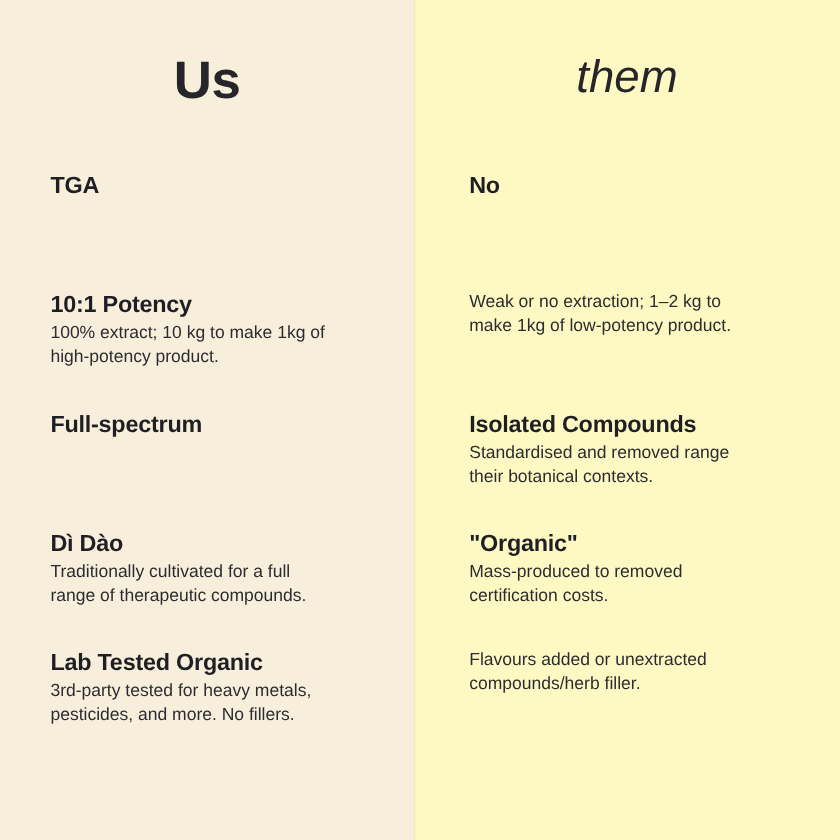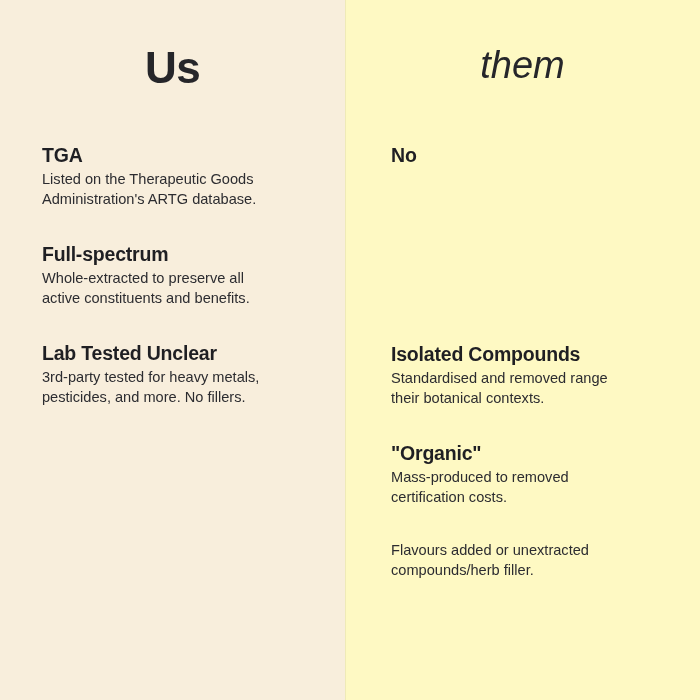--- a/index.html
+++ b/index.html
@@ -97,44 +97,52 @@
 </head>
 <body>
 
 <div class="comparison">
 
   <div class="column column-us">
     <h1 class="col-heading us">Us</h1>
     <div class="rows">
       <div class="row row-slot-0">
         <p class="row-title">TGA</p>
-        <p class="row-desc">Listed on the Therapeutic Goods
-Administration's ARTG database.</p>
+      </div>
+      <div class="row row-slot-1">
+        <p class="row-title">10:1 Potency</p>
+        <p class="row-desc">100% extract; 10 kg to make 1kg of
+high-potency product.</p>
       </div>
       <div class="row row-slot-2">
         <p class="row-title">Full-spectrum</p>
-        <p class="row-desc">Whole-extracted to preserve all
-active constituents and benefits.</p>
+      </div>
+      <div class="row row-slot-3">
+        <p class="row-title">Dì Dào</p>
+        <p class="row-desc">Traditionally cultivated for a full
+range of therapeutic compounds.</p>
       </div>
       <div class="row row-slot-4">
-        <p class="row-title">Lab Tested Unclear</p>
+        <p class="row-title">Lab Tested Organic</p>
         <p class="row-desc">3rd-party tested for heavy metals,
 pesticides, and more. No fillers.</p>
       </div>
     </div>
   </div>
 
   <div class="column column-them">
     <h1 class="col-heading them">them</h1>
     <div class="rows">
       <div class="row row-slot-0">
         <p class="row-title">No</p>
         <p class="row-desc"></p>
       </div>
       <div class="row row-slot-1">
+        <p class="row-desc">Weak or no extraction; 1–2 kg to
+make 1kg of low-potency product.</p>
       </div>
       <div class="row row-slot-2">
         <p class="row-title">Isolated Compounds</p>
         <p class="row-desc">Standardised and removed range
 their botanical contexts.</p>
       </div>
       <div class="row row-slot-3">
         <p class="row-title">"Organic"</p>
         <p class="row-desc">Mass-produced to removed
 certification costs.</p>

